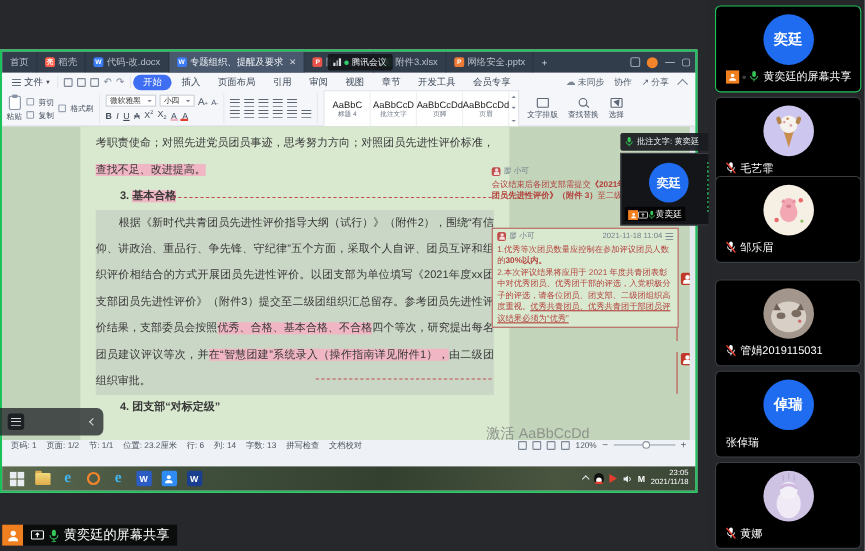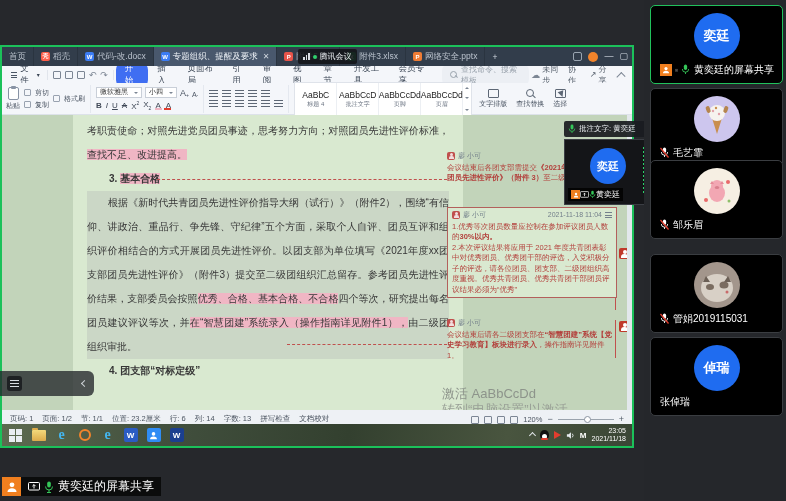--- a/index.html
+++ b/index.html
@@ -90,32 +90,32 @@
   .conn{position:absolute;border-top:1px dashed #c0504d}
   .vred{position:absolute;width:1px;background:#c0504d}
   .comment{position:absolute;width:170px;font-size:7.5px;line-height:10.5px;color:#b3403c}
   .chead{display:flex;align-items:center;gap:3px;color:#74808b;font-size:7px;margin-bottom:1px}
   .cavatar{width:8px;height:8px;background:#c0504d;border-radius:2px;position:relative;flex:0 0 auto}
   .cavatar::before{content:"";position:absolute;left:2.5px;top:1px;width:3px;height:3px;border-radius:50%;background:#f2dede}
   .cavatar::after{content:"";position:absolute;left:1.5px;top:4px;width:5px;height:3px;border-radius:2px 2px 0 0;background:#f2dede}
   .ctime{margin-left:auto}
   .cmenu{width:7px;height:6px;background:repeating-linear-gradient(to bottom,#74808b 0 1px,transparent 1px 2.5px)}
   .cb{font-weight:bold}
-  .cu{}
+  .cu{text-decoration:underline}
   .comment.boxed{border:1px solid #b3605c;background:#d9e9d0;padding:2px 4px}
   .anchor-ic{position:absolute;width:11px;height:11px;background:#c0392b;border-radius:2px}
   .anchor-ic::before{content:"";position:absolute;left:3.5px;top:1.5px;width:4px;height:4px;border-radius:50%;background:#fff}
   .anchor-ic::after{content:"";position:absolute;left:2px;top:6px;width:7px;height:4px;border-radius:3px 3px 0 0;background:#fff}
   .wmark1{position:absolute;color:#8d948b;font-size:13px}
   .wmark2{position:absolute;color:#9aa197;font-size:13px}
   .v-scroll{position:absolute;right:0;top:0;width:5px;height:100%;background:#e3e8ec}
   .v-thumb{position:absolute;right:0;top:30px;width:5px;height:60px;background:#b8c0c8}
 
   
-  .statusbar{height:14px;background:#eef1f5;display:flex;align-items:flex-end;gap:9px;font-size:7.5px;color:#4b5460;padding:0 8px}
+  .statusbar{height:24px;background:#eef1f5;display:flex;align-items:flex-start;gap:9px;font-size:7.5px;color:#4b5460;padding:0 8px}
   .sbright{margin-left:auto;display:flex;align-items:center;gap:5px}
   .vb{width:8px;height:8px;border:1px solid #7c8694;border-radius:1px}
   .zoomtrack{width:56px;height:1px;background:#9aa3ad;position:relative}
   .zoomknob{position:absolute;left:26px;top:-3px;width:7px;height:7px;border-radius:50%;background:#fff;border:1px solid #8a93a0}
   .zbtn{font-size:9px;color:#55606c;line-height:9px}
 
   
   .taskbar{height:22px;background:linear-gradient(100deg,#5d6b50 0%,#42503e 25%,#33402f 55%,#49553f 80%,#3a4635 100%);display:flex;align-items:center;gap:8px;padding:0 6px}
   .tkic{width:15px;height:15px;display:flex;align-items:center;justify-content:center;flex:0 0 auto}
   .winlogo{display:grid;grid-template-columns:6px 6px;grid-template-rows:6px 6px;gap:1px}
@@ -137,21 +137,21 @@
   
   .share-banner{position:absolute;left:2px;top:477px;display:flex;align-items:center;z-index:3}
   .orangebox{width:19px;height:19px;background:#f07f1f;display:flex;align-items:center;justify-content:center}
   .banner-chip{height:19px;background:rgba(8,8,8,.88);display:flex;align-items:center;gap:4px;padding:0 7px;color:#fff;font-size:12px}
 
   
   .speak-overlay{position:absolute;left:562px;top:74px;width:88px;z-index:5}
   .speak-bar{height:16px;background:rgba(26,28,32,.93);border-radius:2px;display:flex;align-items:center;gap:3px;padding:0 4px;color:#eef1f4;font-size:7.5px;white-space:nowrap}
   .ov-tile{margin-top:2px;height:66px;background:#141518;border:1px solid #3b3e44;position:relative}
   .ov-av{position:absolute;left:50%;top:8px;transform:translateX(-50%);width:36px;height:36px;border-radius:50%;background:#1f6cf0;color:#fff;font-size:11px;font-weight:bold;display:flex;align-items:center;justify-content:center}
-  .ov-label{position:absolute;left:3px;bottom:3px;display:flex;align-items:center;gap:0;background:rgba(0,0,0,.8);padding:1px 3px;color:#fff;font-size:8px}
+  .ov-label{position:absolute;left:3px;bottom:3px;display:flex;align-items:flex-end;gap:0;background:rgba(0,0,0,.8);padding:1px 3px;color:#fff;font-size:8px}
   .ov-label .obox{width:9px;height:9px;background:#f07f1f;display:flex;align-items:center;justify-content:center}
   .volbar{position:absolute;right:3px;top:7px;width:5px;height:46px;background:#050505;background-image:repeating-linear-gradient(to top,#2bd06a 0 2px,#0a130d 2px 4px)}
 
   
   .float-widget{position:absolute;left:0;top:371px;width:94px;height:25px;background:rgba(34,38,42,.78);border-radius:0 6px 6px 0;display:flex;align-items:center;padding:0 7px;gap:6px;z-index:4}
   .fw-ic{width:15px;height:15px;background:rgba(20,22,25,.8);border-radius:3px;display:flex;align-items:center;justify-content:center}
   .fw-lines{width:9px;height:7px;background:repeating-linear-gradient(to bottom,#d7dce0 0 1px,transparent 1px 3px)}
   .fw-chev{margin-left:auto;width:5px;height:5px;border-left:1px solid #cfd4d8;border-bottom:1px solid #cfd4d8;transform:rotate(45deg)}
 
   
@@ -233,24 +233,20 @@
     </div>
     <span class="rtab active">开始</span>
     <span class="rtab">插入</span>
     <span class="rtab">页面布局</span>
     <span class="rtab">引用</span>
     <span class="rtab">审阅</span>
     <span class="rtab">视图</span>
     <span class="rtab">章节</span>
     <span class="rtab">开发工具</span>
     <span class="rtab">会员专享</span>
-    <div class="searchbox">
-        <span class="ic-mag"></span>
-        <span>查找命令、搜索模板</span>
-      </div>
     <div class="ractions">
       <span class="ract">
           <span class="cloud">☁</span>
           <span>未同步</span>
         </span>
       <span class="ract">
           <span>协作</span>
         </span>
       <span class="ract">
           <span>↗</span>
@@ -388,27 +384,20 @@
     <div class="comment boxed" style="left:445px;top:92px">
       <div class="chead">
           <span class="cavatar"></span>
           <span>廖 小可</span>
           <span class="ctime">2021-11-18 11:04</span>
           <span class="cmenu"></span>
         </div>
       <div><span>1.优秀等次团员数量应控制在参加评议团员人数的</span><span class="cb">30%以内。</span><br><span>2.本次评议结果将应用于 2021 年度共青团表彰中对优秀团员、优秀团干部的评选，入党积极分子的评选，请各位团员、团支部、二级团组织高度重视。</span><span class="cu">优秀共青团员、优秀共青团干部团员评议结果必须为“优秀”</span></div>
     </div>
 
-    <div class="comment" style="left:445px;top:203px">
-      <div class="chead">
-          <span class="cavatar"></span>
-          <span>廖 小可</span>
-        </div>
-      <div><span>会议结束后请各二级团支部在</span><span class="cb">“智慧团建”系统</span><span class="cb">【党史学习教育】板块进行录入</span><span>，操作指南详见附件 1。</span></div>
-    </div>
 
     <div class="anchor-ic" style="left:617px;top:38px"></div>
     <div class="anchor-ic" style="left:617px;top:133px"></div>
     <div class="anchor-ic" style="left:617px;top:206px"></div>
 
     <div class="wmark1" style="left:440px;top:270px">激活 AaBbCcDd</div>
     <div class="wmark2" style="left:440px;top:286px">转到“电脑设置”以激活 Windows。</div>
 
     <div class="v-scroll">
         <span class="v-thumb"></span>
@@ -642,13 +631,34 @@
     </div>
   </div>
 
   <div class="tile" style="top:337px">
     <div class="tile-av init">倬瑞</div>
     <div class="tile-label">
       <span>张倬瑞</span>
     </div>
   </div>
 
+  <div class="tile" style="top:420px">
+    <div class="tile-av" style="background:#cfc3e4">
+      <svg width="40" height="46" viewBox="0 0 40 46">
+        <ellipse cx="20" cy="30" rx="11" ry="13" fill="#efeaf6"></ellipse>
+        <circle cx="20" cy="18" r="8" fill="#f4f0f8"></circle>
+        <path d="M12 16c0-6 16-6 16 0 0 3-3-2-8-2s-8 5-8 2z" fill="#cdb8de"></path>
+        <line x1="15" y1="4" x2="15" y2="9" stroke="#b9a6cf"></line>
+          <line x1="20" y1="2" x2="20" y2="8" stroke="#b9a6cf"></line>
+          <line x1="25" y1="4" x2="25" y2="9" stroke="#b9a6cf"></line>
+      </svg>
+    </div>
+    <div class="tile-label">
+      <span class="micwrap"><svg width="9" height="11" viewBox="0 0 10 12">
+            <rect x="3.2" y="0.5" width="3.6" height="6" rx="1.8" fill="#fff"></rect>
+            <path d="M1.5 5.5a3.5 3.5 0 0 0 7 0" stroke="#fff" fill="none"></path>
+            <line x1="5" y1="9" x2="5" y2="11" stroke="#fff"></line>
+            <line x1="0.5" y1="1" x2="9.5" y2="11.5" stroke="#e23d2e" stroke-width="1.5"></line>
+          </svg></span>
+      <span>黄娜</span>
+    </div>
+  </div>
 </div>
 
 </body></html>

